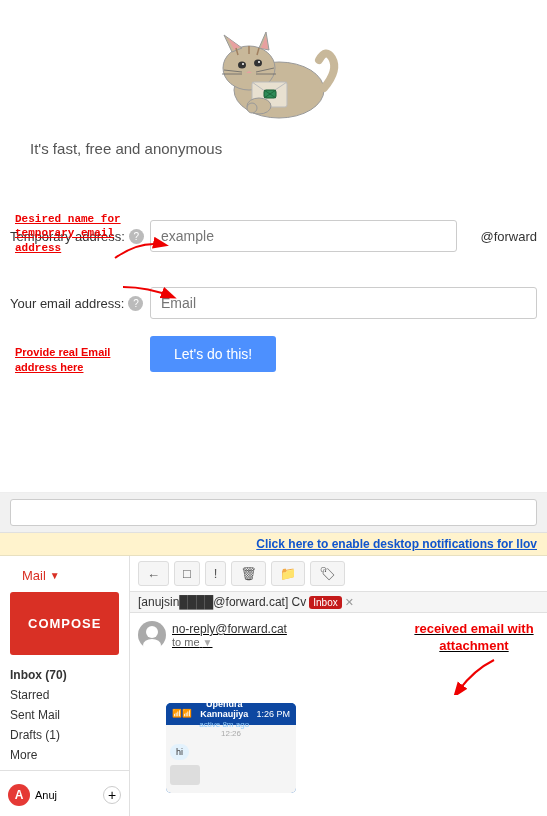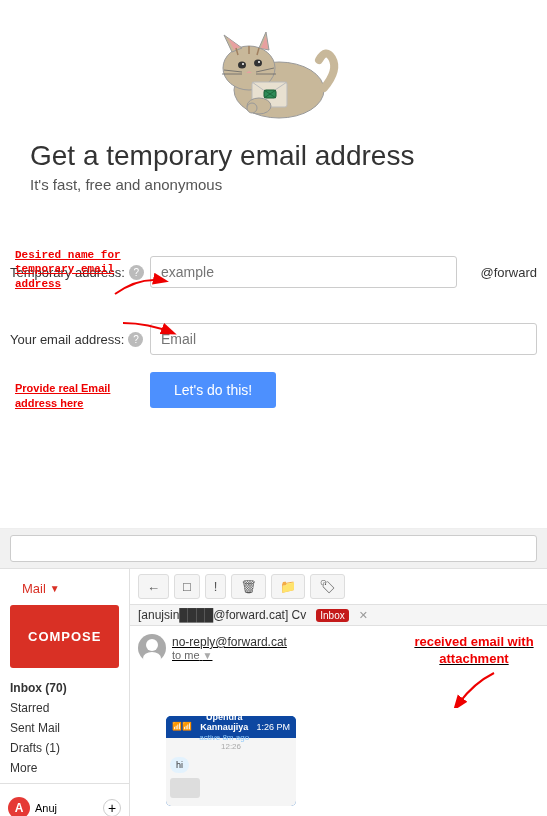--- a/index.html
+++ b/index.html
@@ -245,21 +245,21 @@
       display: flex;
       align-items: center;
       padding: 3px 8px;
       border-bottom: 1px solid #e0e0e0;
       font-size: 12px;
       background: #f5f5f5;
     }
     .email-tab {
       display: flex;
       align-items: center;
-      gap: 10px;
+      gap: 3px;
     }
     .email-tab-label { color: #333; font-size: 12px; }
     .inbox-tag {
       background: #c41a1a;
       color: #fff;
       border-radius: 3px;
       padding: 1px 4px;
       font-size: 10px;
     }
     .email-tab-close { color: #999; font-size: 11px; cursor: pointer; }
@@ -376,21 +376,20 @@
 
       <rect x="70" y="80" width="12" height="8" rx="2" fill="#2e8b57" stroke="#1a5e35" stroke-width="1"></rect>
       <line x1="70" y1="80" x2="82" y2="88" stroke="#1a5e35" stroke-width="0.8"></line>
       <line x1="82" y1="80" x2="70" y2="88" stroke="#1a5e35" stroke-width="0.8"></line>
 
       <ellipse cx="65" cy="96" rx="12" ry="8" fill="#c8b89a" stroke="#999" stroke-width="1"></ellipse>
       <ellipse cx="58" cy="98" rx="5" ry="5" fill="#c8b89a" stroke="#999" stroke-width="1"></ellipse>
     </svg>
   </div>
 
-  <div class="main-title">Get a temporary email address</div>
   <div class="subtitle">
     <span>It's fast, free and anonymous</span>
   </div>
 </div>
 
 <div class="form-section">
 
   <div style="position:relative; margin-bottom: 35px;">
     <div style="position:absolute; left:5px; top:-8px; z-index:5;font-family:Liberation Mono, monospace;">
       <span style="color:#e00; font-size:11px; font-weight:bold; text-decoration:underline; line-height:1.3; display:block; width:115px;">Desired name for temporary email address</span>
@@ -444,20 +443,23 @@
   <div style="margin-top:10px;">
     <button class="lets-do-btn">Let's do this!</button>
   </div>
 </div>
 
 <div style="height:50px;"></div>
 
 <div class="gmail-section">
   <div class="gmail-header">
     <input class="gmail-search" type="text" placeholder="" style="">
+  </div>
+  <div class="notification-bar">
+    <a href="#">Click here to enable desktop notifications for llov</a>
   </div>
 
   <div class="mail-layout">
 
     <div class="mail-sidebar">
       <div class="mail-label">
         <span>Mail</span>
         <span class="chevron">▼</span>
       </div>
       <button class="compose-btn">COMPOSE</button>

